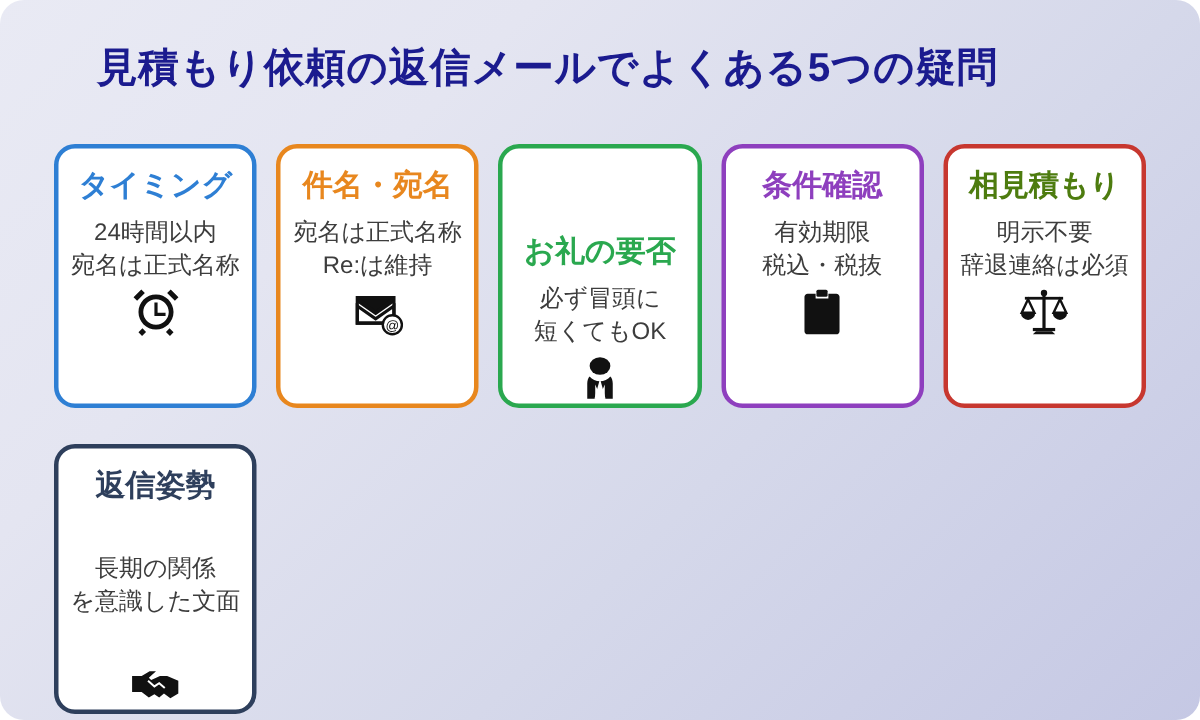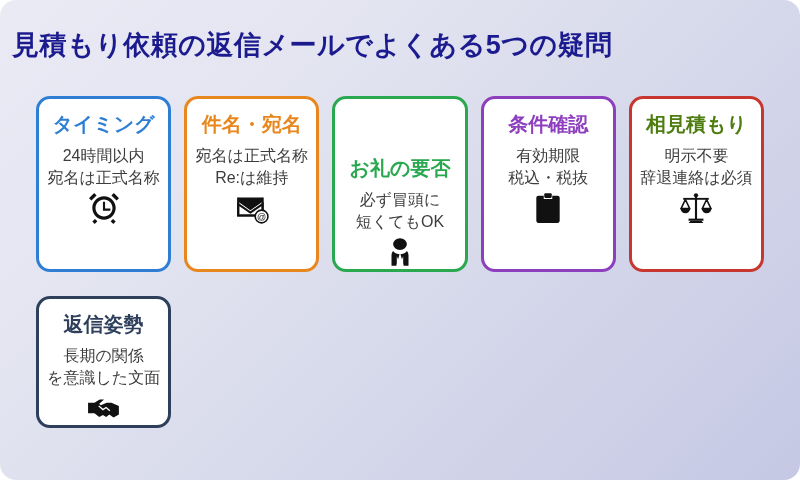--- a/index.html
+++ b/index.html
@@ -20,26 +20,27 @@
     height: 480px;
     box-sizing: border-box;
     border-radius: 16px;
     background: linear-gradient(135deg, #e9eaf4 0%, #e4e5f1 28%, #d5d8ea 62%, #c5c8e4 100%);
     overflow: hidden;
   }
 
   
   .title-bar {
     position: absolute;
-    left: 12px;
+    left: 0;
     top: 0;
     width: 730px;
     height: 90px;
     display: flex;
     align-items: center;
+    justify-content: center;
   }
   .title-text {
     font-size: 27px;
     font-weight: bold;
     color: #1b1b8f;
     letter-spacing: 0.5px;
     white-space: nowrap;
     line-height: 1;
   }
 
@@ -188,21 +189,21 @@
           <rect x="8" y="13" width="48" height="3.5"></rect>
           <path d="M12 16 4 33h16zM52 16l-8 17h16z" fill="none" stroke="currentColor" stroke-width="3"></path>
           <path d="M3 33a9 9 0 0 0 18 0z"></path>
           <path d="M43 33a9 9 0 0 0 18 0z"></path>
           <rect x="18" y="52" width="28" height="4"></rect>
           <path d="M22 56h20l4 4H18z"></path>
         </svg>
       </div>
     </div>
 
-    <div class="card" style="border-color: rgb(46, 63, 92);">
+    <div class="card" style="border-color: rgb(46, 63, 92); gap: 24px;">
       <div class="card-title" style="color: rgb(46, 63, 92);">返信姿勢</div>
       <div class="card-lines">
         <div>長期の関係</div>
         <div>を意識した文面</div>
       </div>
       <div class="card-icon">
         <svg viewBox="0 0 64 64" aria-hidden="true">
           <path d="M2 22h12l10-6h8l-9 8 3 3 11-5h9l14 6v16l-10 6-8-6-6 5-6-4-7 4-9-7H2z"></path>
           <path d="M22 28l8 7 6-4 7 6" fill="none" stroke="#ffffff" stroke-width="2.5"></path>
         </svg>

